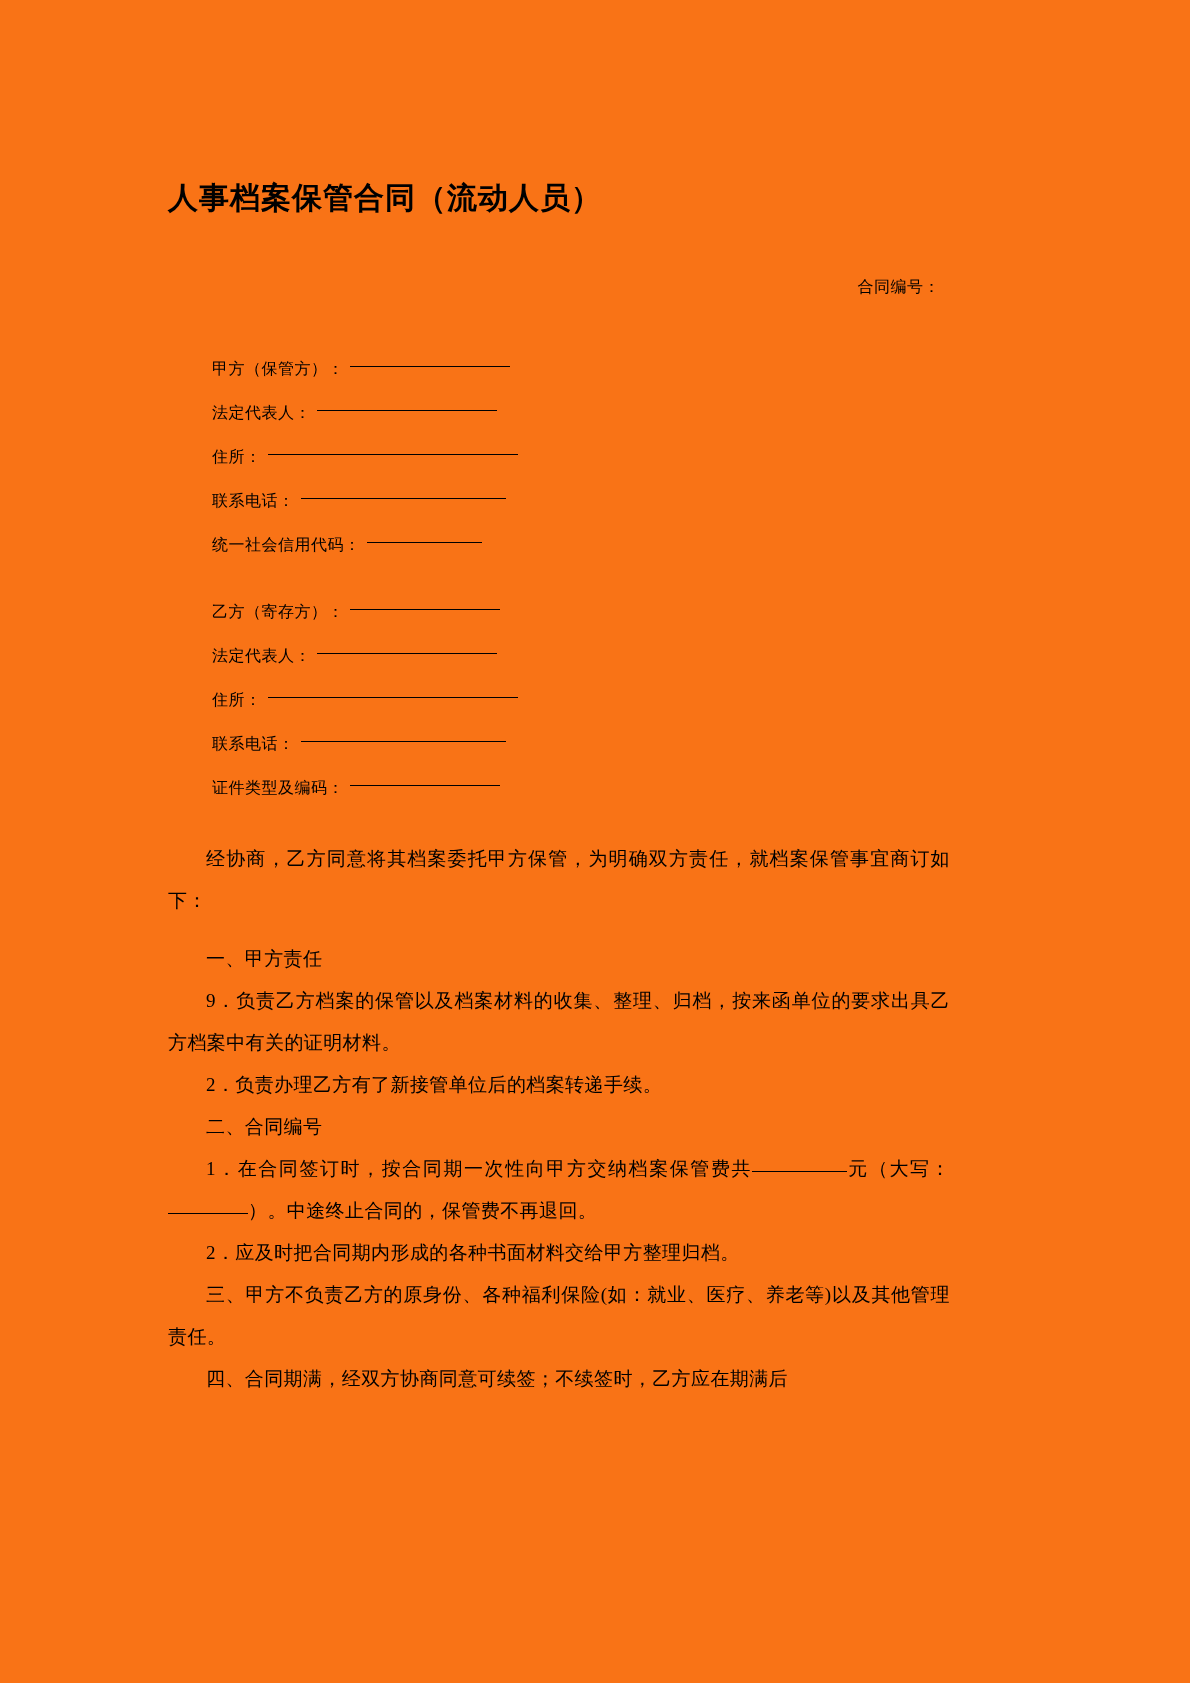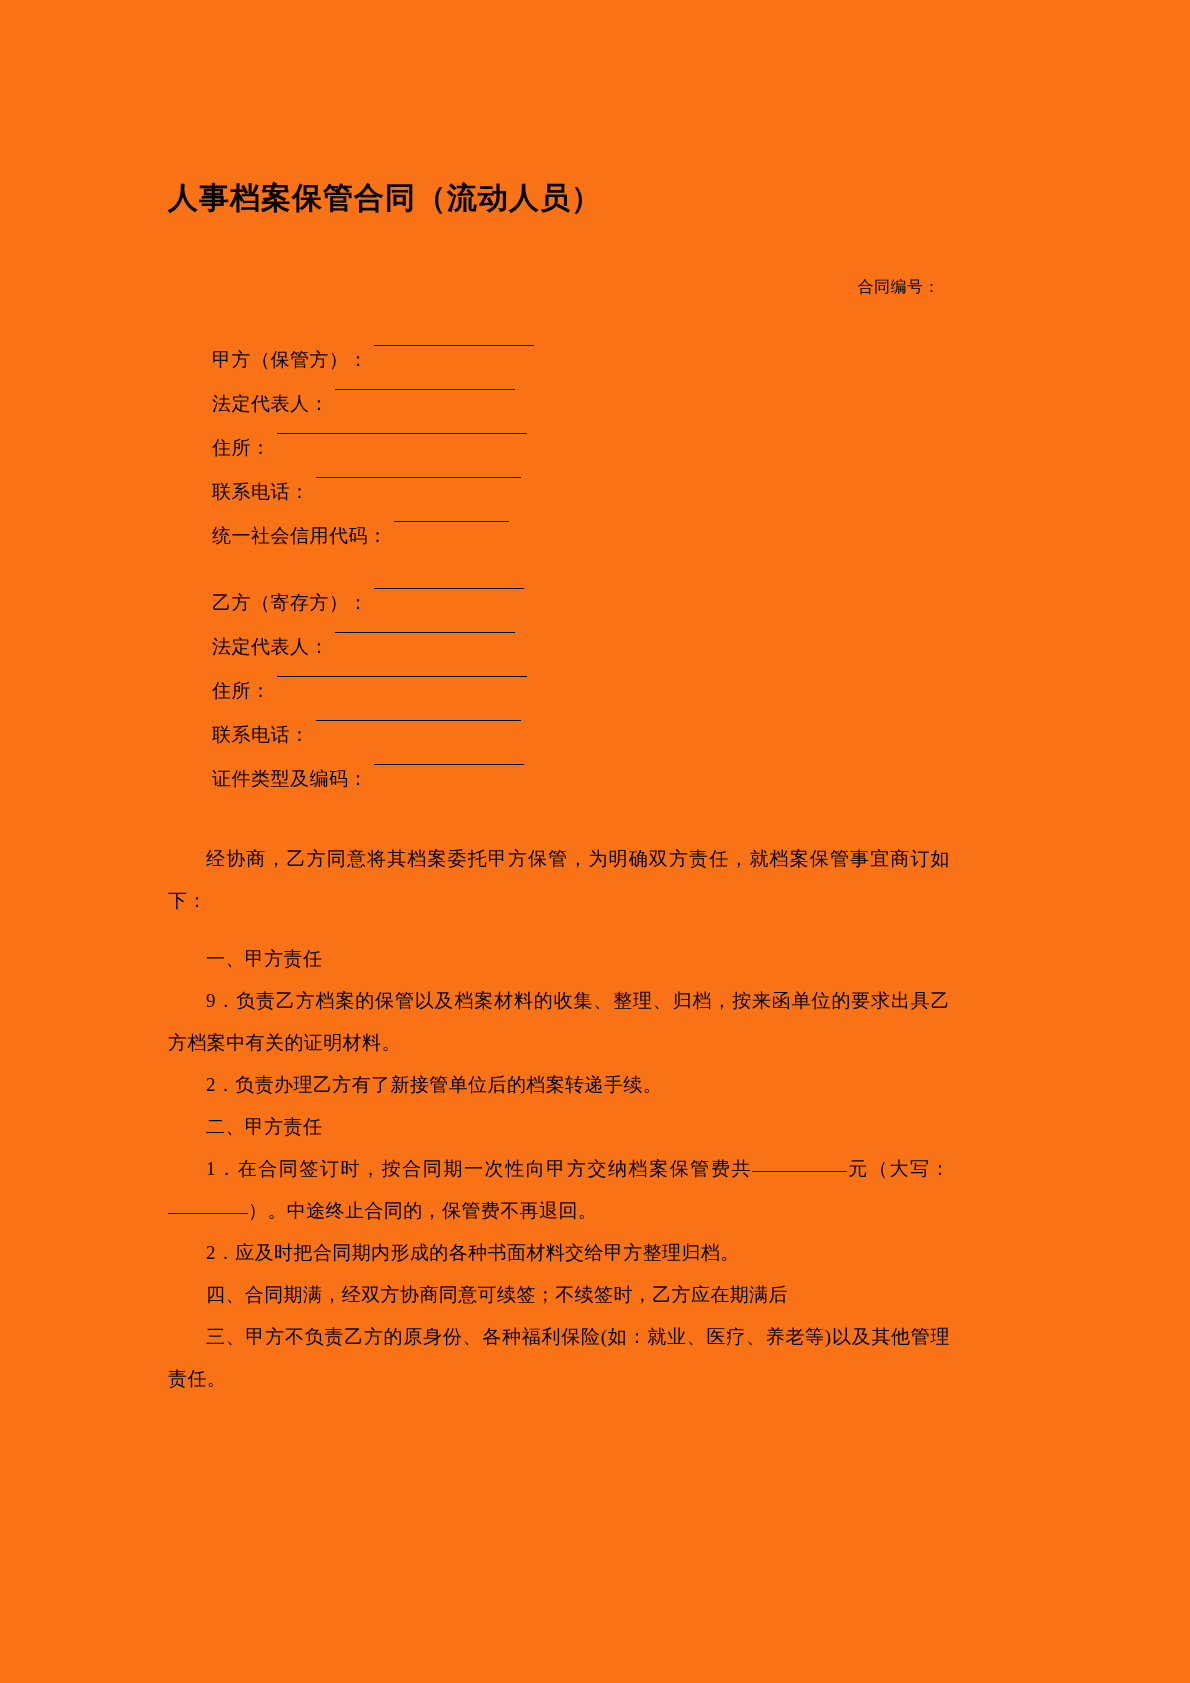--- a/index.html
+++ b/index.html
@@ -43,23 +43,23 @@
     color: #000;
   }
   .party-block {
     position: absolute;
     left: 212px;
   }
   .party-a { top: 347px; }
   .party-b { top: 590px; }
   .field-row {
     display: flex;
-    align-items: flex-start;
+    align-items: center;
     height: 44px;
-    font-size: 19px;
+    font-size: 16px;
     letter-spacing: 0.5px;
     white-space: nowrap;
   }
   .field-label { color: #000; }
   .blank-rule {
     display: inline-block;
     border-bottom: 1.6px solid #000;
     height: 1px;
     margin-left: 6px;
     position: relative;
@@ -140,26 +140,26 @@
   </div>
 
   <div class="body-text" style="top:838px;">
     <p class="para indent">经协商，乙方同意将其档案委托甲方保管，为明确双方责任，就档案保管事宜商订如下：</p>
   </div>
 
   <div class="body-text" style="top:938px;">
     <p class="para indent">一、甲方责任</p>
     <p class="para indent">9．负责乙方档案的保管以及档案材料的收集、整理、归档，按来函单位的要求出具乙方档案中有关的证明材料。</p>
     <p class="para indent">2．负责办理乙方有了新接管单位后的档案转递手续。</p>
-    <p class="para indent">二、甲方责任</p>
+    <p class="para indent">二、合同编号</p>
   </div>
 
   <div class="body-text" style="top:1148px;">
     <p class="para indent"><span>1．在合同签订时，按合同期一次性向甲方交纳档案保管费共</span><span class="inline-rule" style="width:95px"></span><span>元</span><span>（大写：</span><span class="inline-rule" style="width:80px"></span><span>）。中途终止合同的，保管费不再退回。</span></p>
   </div>
 
   <div class="body-text" style="top:1232px;">
     <p class="para indent">2．应及时把合同期内形成的各种书面材料交给甲方整理归档。</p>
+    <p class="para indent">三、甲方不负责乙方的原身份、各种福利保险(如：就业、医疗、养老等)以及其他管理责任。</p>
     <p class="para indent">四、合同期满，经双方协商同意可续签；不续签时，乙方应在期满后</p>
-    <p class="para indent">三、甲方不负责乙方的原身份、各种福利保险(如：就业、医疗、养老等)以及其他管理责任。</p>
   </div>
 
 </div>
 
 </body></html>

